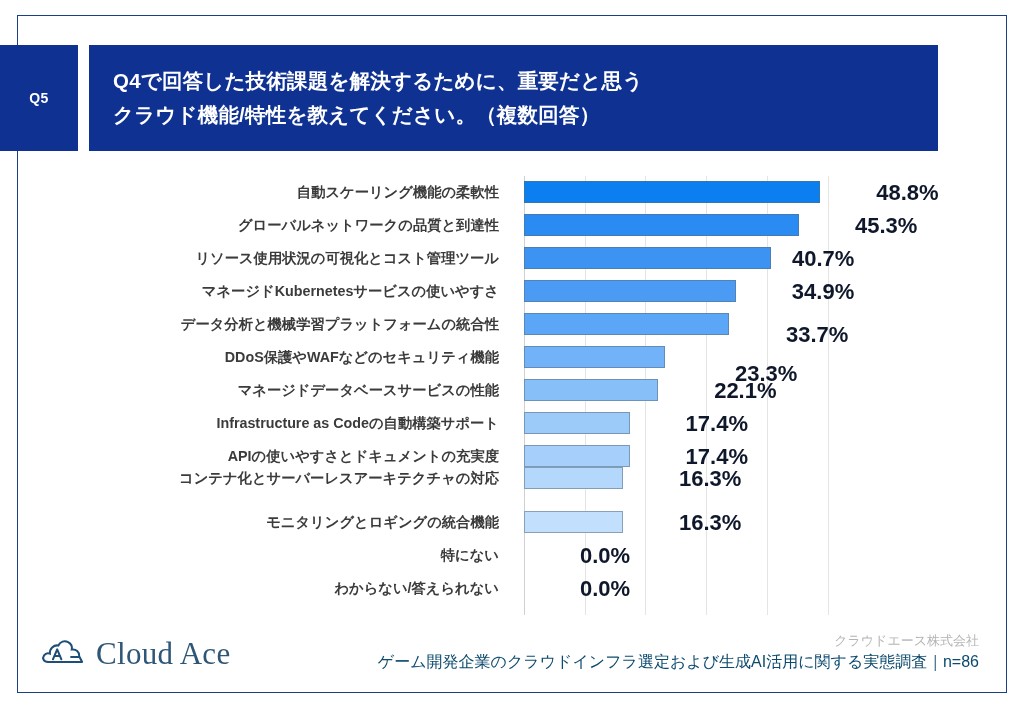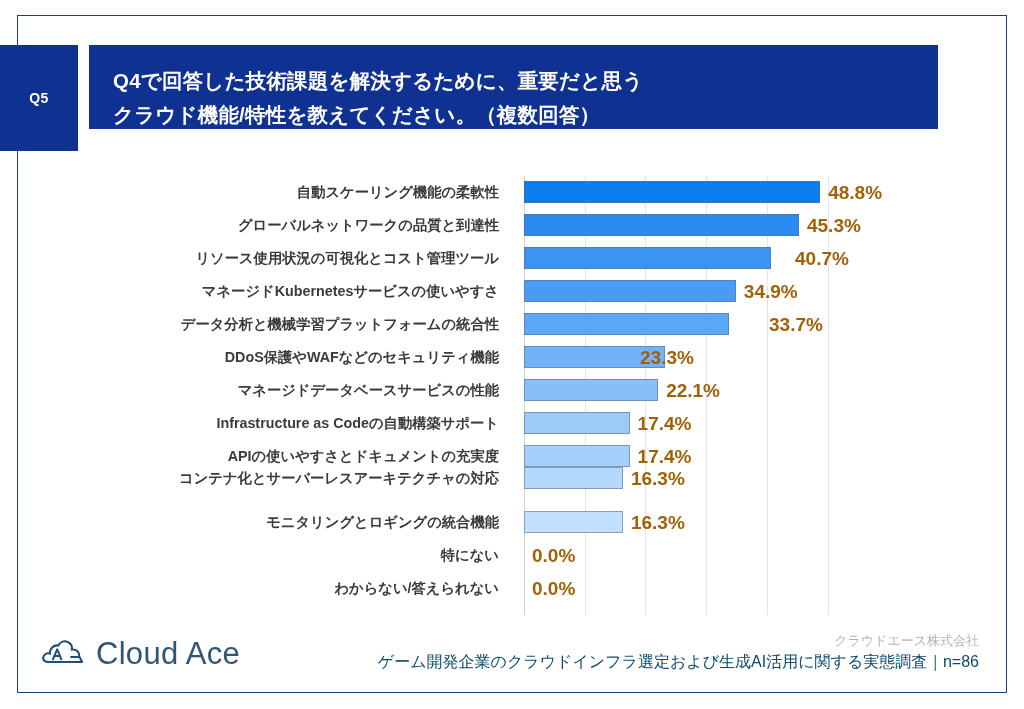--- a/index.html
+++ b/index.html
@@ -33,21 +33,21 @@
   }
   #q-badge .qtxt {
     color: #ffffff;
     font-size: 14px;
     font-weight: bold;
     letter-spacing: 0.5px;
   }
   #q-title {
     position: absolute;
     left: 89px; top: 45px;
-    width: 849px; height: 84px;
+    width: 849px; height: 106px;
     background: #0f3192;
     z-index: 5;
     padding: 19px 0 0 24px;
   }
   #q-title .line {
     color: #ffffff;
     font-size: 20.5px;
     font-weight: bold;
     line-height: 34px;
     letter-spacing: 0.2px;
@@ -96,42 +96,43 @@
     left: 507px;
     top: 5px;
     height: 22px;
     border: 1px solid rgba(90,110,130,0.55);
   }
   .row .val {
     position: absolute;
     top: 0;
     height: 33px;
     line-height: 33px;
-    font-size: 19px;
-    font-weight: bold;
-    color: #a16207;
-    white-space: nowrap;
+    font-size: 22px;
+    font-weight: bold;
+    color: #0f172a;
+    white-space: nowrap;
+    padding-left: 48px;
   }
   
   #footer {
     position: absolute;
     left: 17px; top: 622px;
     width: 990px; height: 71px;
   }
   #logo {
     position: absolute;
     left: 24px; top: 12px;
     display: flex; align-items: center; gap: 9px;
   }
   #logo .mark { width: 46px; height: 40px; display: block; }
   #logo .wordmark {
     font-size: 31px;
     color: #2e5777;
     letter-spacing: 0.3px;
-    font-family: Liberation Sans, sans-serif;
+    font-family: Liberation Serif, serif;
   }
   #credit {
     position: absolute;
     right: 28px; top: 8px;
     text-align: right;
   }
   #credit .company {
     font-size: 13px;
     color: #b4b4b4;
     line-height: 21px;
@@ -174,36 +175,36 @@
           <div class="val" style="left: 811.216px;">48.8%</div>
         </div>
         <div class="row" style="top: 37px;">
           <div class="cat">グローバルネットワークの品質と到達性</div>
           <div class="bar" style="width: 274.971px; background: rgb(42, 140, 242);"></div>
           <div class="val" style="left: 789.971px;">45.3%</div>
         </div>
         <div class="row" style="top: 70px;">
           <div class="cat">リソース使用状況の可視化とコスト管理ツール</div>
           <div class="bar" style="width: 247.049px; background: rgb(61, 147, 242);"></div>
-          <div class="val" style="left: 778px;">40.7%</div>
+          <div class="val" style="left: 727px;">40.7%</div>
         </div>
         <div class="row" style="top: 103px;">
           <div class="cat">マネージドKubernetesサービスの使いやすさ</div>
           <div class="bar" style="width: 211.843px; background: rgb(75, 155, 245);"></div>
           <div class="val" style="left: 726.843px;">34.9%</div>
         </div>
         <div class="row" style="top: 136px;">
           <div class="cat">データ分析と機械学習プラットフォームの統合性</div>
           <div class="bar" style="width: 204.559px; background: rgb(92, 166, 247);"></div>
-          <div class="val" style="left: 752px;">33.7%</div>
+          <div class="val" style="left: 721px; margin-top: 10px;">33.7%</div>
         </div>
         <div class="row" style="top: 169px;">
           <div class="cat">DDoS保護やWAFなどのセキュリティ機能</div>
           <div class="bar" style="width: 141.431px; background: rgb(114, 178, 248);"></div>
-          <div class="val" style="left: 623px;">23.3%</div>
+          <div class="val" style="left: 670px; margin-top: 16px;">23.3%</div>
         </div>
         <div class="row" style="top: 202px;">
           <div class="cat">マネージドデータベースサービスの性能</div>
           <div class="bar" style="width: 134.147px; background: rgb(135, 191, 249);"></div>
           <div class="val" style="left: 649.147px;">22.1%</div>
         </div>
         <div class="row" style="top: 235px;">
           <div class="cat">Infrastructure as Codeの自動構築サポート</div>
           <div class="bar" style="width: 105.618px; background: rgb(156, 203, 250);"></div>
           <div class="val" style="left: 620.618px;">17.4%</div>

